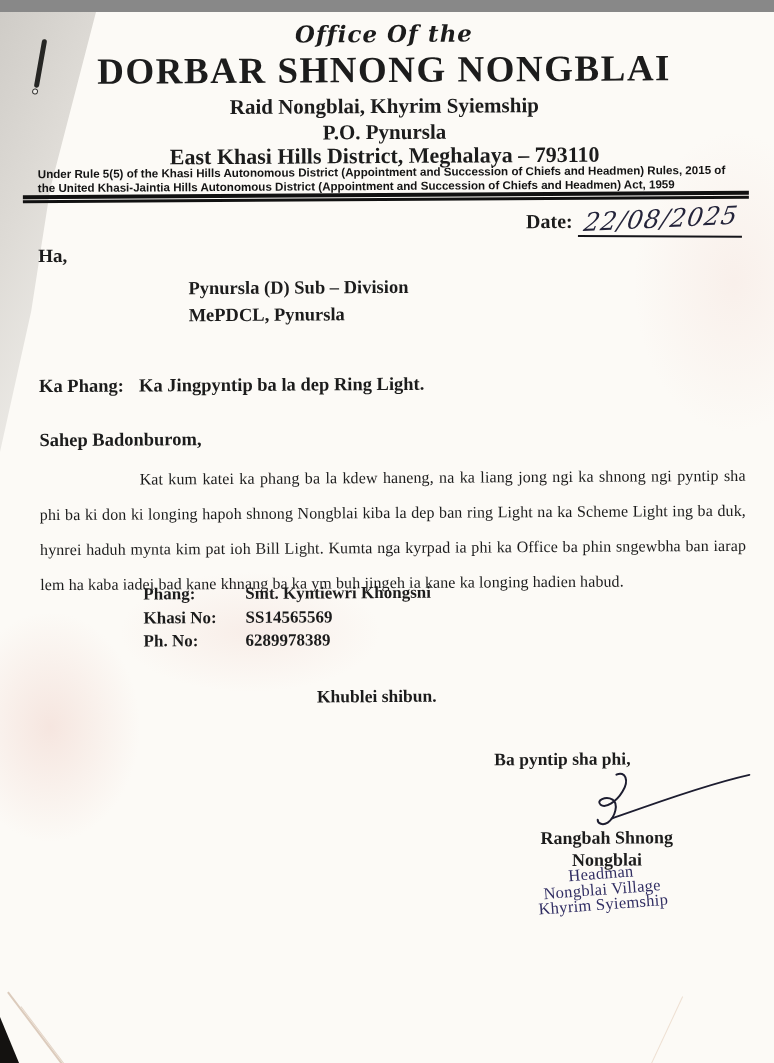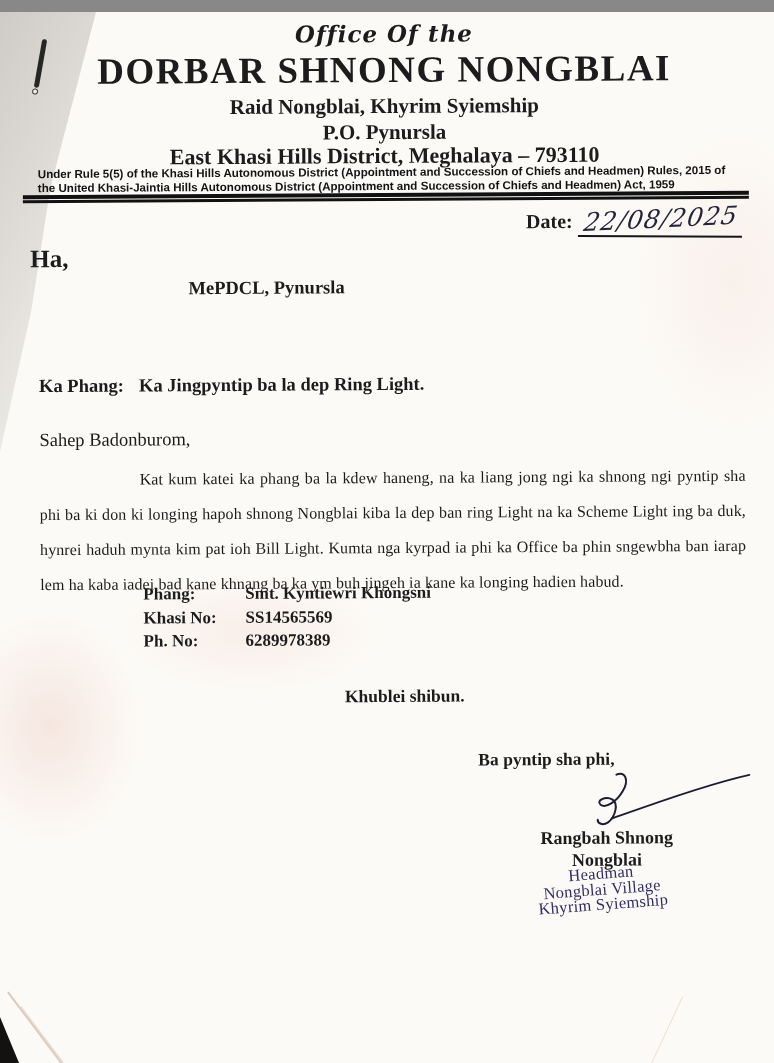--- a/index.html
+++ b/index.html
@@ -105,42 +105,42 @@
   }
   .handwriting {
     display: inline-block;
     font-family: "DejaVu Serif", serif;
     font-style: italic; font-size: 25px; font-weight: 500;
     color: #24243a;
     transform: rotate(-3deg) skewX(-12deg);
     letter-spacing: 1px;
   }
 
-  .salutation { position: absolute; top: 231px; left: 32px; font-size: 25px; font-weight: bold; }
+  .salutation { position: absolute; top: 231px; left: 40px; font-size: 19px; font-weight: bold; }
   .addressee  { position: absolute; top: 262px; left: 190px; font-size: 18.5px; font-weight: bold; line-height: 26.5px; }
 
   .subject-line { position: absolute; top: 362px; left: 40px; font-size: 18.5px; font-weight: bold; }
   .subject-text { position: absolute; left: 100px; top: 0; width: 560px; }
 
-  .greeting { position: absolute; top: 416px; left: 40px; font-size: 18.5px; font-weight: normal; }
+  .greeting { position: absolute; top: 416px; left: 40px; font-size: 18.5px; font-weight: bold; }
 
   .body-par {
     position: absolute; top: 448px; left: 40px; width: 706px; margin: 0;
     font-size: 16px; line-height: 35px;
     text-align: justify; text-indent: 100px;
     letter-spacing: 0.1px;
   }
 
   .details { position: absolute; top: 569px; left: 143px; font-size: 17px; font-weight: bold; }
   .detail-row { display: flex; height: 23.5px; line-height: 23.5px; }
   .detail-label { width: 102px; }
   .detail-value { }
 
-  .closing  { position: absolute; top: 674px; left: 344px; font-size: 17.5px; font-weight: bold; }
-  .sign-off { position: absolute; top: 738px; left: 477px; font-size: 17.5px; font-weight: bold; }
+  .closing  { position: absolute; top: 674px; left: 316px; font-size: 17.5px; font-weight: bold; }
+  .sign-off { position: absolute; top: 738px; left: 493px; font-size: 17.5px; font-weight: bold; }
 
   .signature-svg { position: absolute; top: 758px; left: 552px; }
 
   .signatory {
     position: absolute; top: 816px; left: 520px; width: 170px;
     text-align: center; font-size: 18px; font-weight: bold; line-height: 22px;
   }
   .stamp {
     position: absolute; top: 855px; left: 505px; width: 190px;
     text-align: center;
@@ -175,20 +175,21 @@
     <div class="rule-thick"></div>
     <div class="rule-thin"></div>
 
     <div class="date-line">
       <span>Date:</span>
       <span class="date-underline-wrap"><span class="handwriting">22/08/2025</span></span>
     </div>
 
     <div class="salutation">Ha,</div>
     <div class="addressee">
+      <div>Pynursla (D) Sub – Division</div>
       <div>MePDCL, Pynursla</div>
     </div>
 
     <div class="subject-line">
       <span>Ka Phang:</span>
       <span class="subject-text">Ka Jingpyntip ba la dep Ring Light.</span>
     </div>
 
     <div class="greeting">Sahep Badonburom,</div>
     <p class="body-par">Kat kum katei ka phang ba la kdew haneng, na ka liang jong ngi ka shnong ngi pyntip sha phi ba ki don ki longing hapoh shnong Nongblai kiba la dep ban ring Light na ka Scheme Light ing ba duk, hynrei haduh mynta kim pat ioh Bill Light. Kumta nga kyrpad ia phi ka Office ba phin sngewbha ban iarap lem ha kaba iadei bad kane khnang ba ka ym buh jingeh ia kane ka longing hadien habud.</p>

